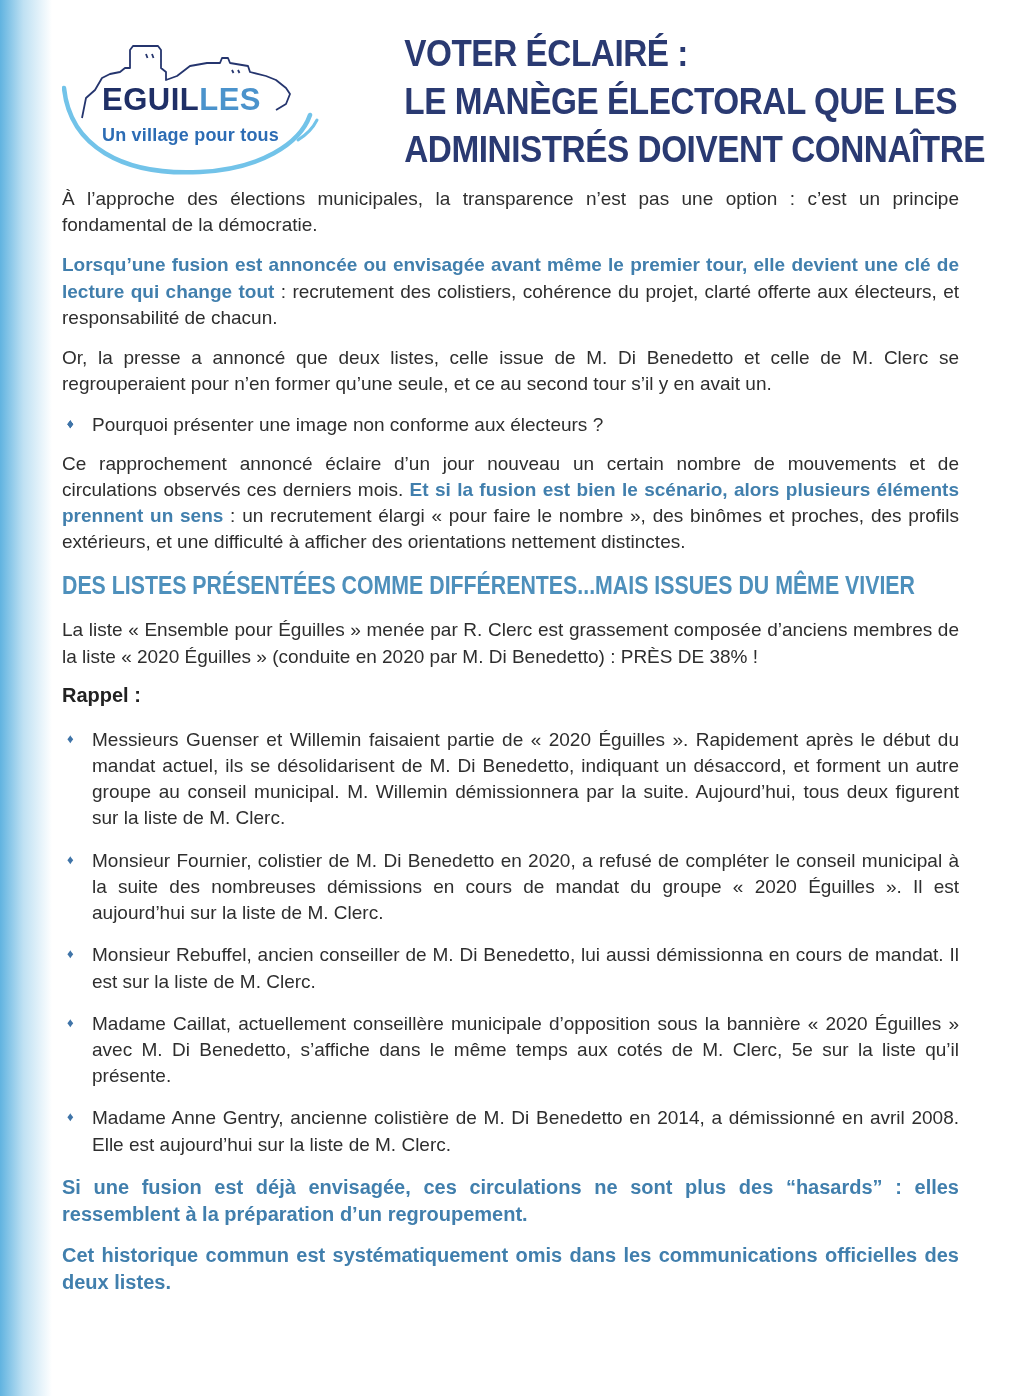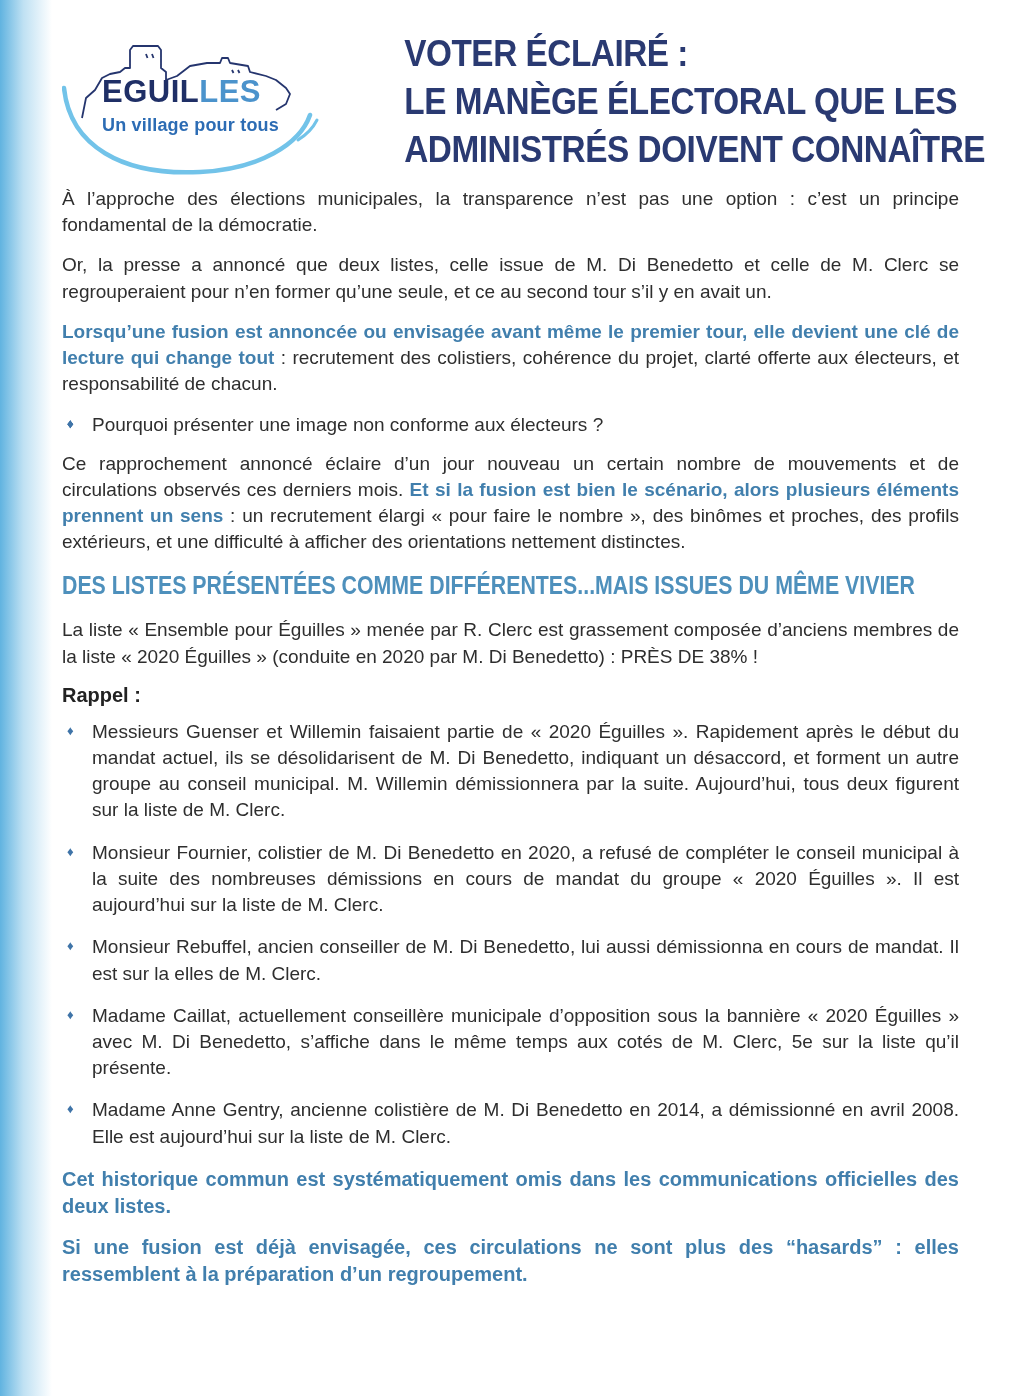--- a/index.html
+++ b/index.html
@@ -29,28 +29,28 @@
     background:linear-gradient(to right, rgba(88,175,222,.95) 0%, rgba(139,200,233,.55) 45%, rgba(255,255,255,0) 100%);
     pointer-events:none;
   }
   .content{position:relative;padding:28px 62px 0 62px;}
 
   
   .header{display:flex;align-items:flex-start;gap:30px;height:150px;margin-bottom:8px;}
   .logo{position:relative;width:280px;height:150px;flex:none;}
   .logo svg{position:absolute;inset:0;width:100%;height:100%;}
   .logo-name{
-    position:absolute;left:40px;top:48px;
+    position:absolute;left:40px;top:56px;
     font-size:31px;font-weight:bold;letter-spacing:.5px;line-height:1;
     white-space:nowrap;
   }
   .logo-name .dark{color:var(--logo-navy);}
   .logo-name .light{color:var(--logo-light);}
   .logo-tagline{
-    position:absolute;left:40px;top:87px;
+    position:absolute;left:40px;top:97px;
     font-size:18px;font-weight:bold;color:var(--logo-blue);
     white-space:nowrap;letter-spacing:.2px;
   }
   .title{flex:1;text-align:left;padding-top:2px;}
   .title-line{
     font-size:37px;font-weight:bold;color:var(--navy);
     line-height:48px;letter-spacing:-.5px;
     transform:scaleX(.9);transform-origin:50% 50%;
     white-space:nowrap;
   }
@@ -68,21 +68,21 @@
     font-size:13px;color:#3f74a8;line-height:inherit;
   }
 
   .section-heading{
     margin:16px 0 16px;
     font-size:26px;font-weight:bold;color:var(--steel-heading);
     letter-spacing:0;line-height:1.15;
     transform:scaleX(.82);transform-origin:0 50%;
     white-space:nowrap;
   }
-  .rappel{font-size:20px;font-weight:bold;color:#222;margin-bottom:12px;text-align:left;}
+  .rappel{font-size:20px;font-weight:bold;color:#222;margin-bottom:20px;text-align:left;}
   .conclusion{font-size:20px;font-weight:bold;color:var(--steel);line-height:1.35;margin-bottom:14px;text-align:justify;hyphens:auto;}
 </style>
 </head>
 <body>
 
 <div class="page">
   <div class="edge-gradient"></div>
 
   <div class="content">
 
@@ -109,45 +109,45 @@
         <div class="title-line">VOTER ÉCLAIRÉ :</div>
         <div class="title-line">LE MANÈGE ÉLECTORAL QUE LES</div>
         <div class="title-line">ADMINISTRÉS DOIVENT CONNAÎTRE</div>
       </h1>
     </header>
 
     <main>
 
       <p class="para">À l’approche des élections municipales, la transparence n’est pas une option : c’est un principe fondamental de la démocratie.</p>
 
+      <p class="para"><span class="blue-bold">Lorsqu’une fusion est annoncée ou envisagée avant même le premier tour, elle devient une clé de lecture qui change tout</span><span> : recrutement des colistiers, cohérence du projet, clarté offerte aux électeurs, et responsabilité de chacun.</span></p>
+
       <p class="para">Or, la presse a annoncé que deux listes, celle issue de M. Di Benedetto et celle de M. Clerc se regrouperaient pour n’en former qu’une seule, et ce au second tour s’il y en avait un.</p>
-
-      <p class="para"><span class="blue-bold">Lorsqu’une fusion est annoncée ou envisagée avant même le premier tour, elle devient une clé de lecture qui change tout</span><span> : recrutement des colistiers, cohérence du projet, clarté offerte aux électeurs, et responsabilité de chacun.</span></p>
 
       <ul class="q-list">
         <li><span class="diamond">♦</span></li>
         <li><span class="diamond">♦</span></li>
         <li><span class="diamond">♦</span><span>Pourquoi présenter une image non conforme aux électeurs ?</span></li>
       </ul>
 
       <p class="para"><span>Ce rapprochement annoncé éclaire d’un jour nouveau un certain nombre de mouvements et de circulations observés ces derniers mois. </span><span class="blue-bold">Et si la fusion est bien le scénario, alors plusieurs éléments prennent un sens</span><span> : un recrutement élargi « pour faire le nombre », des binômes et proches, des profils extérieurs, et une difficulté à afficher des orientations nettement distinctes.</span></p>
 
       <h2 class="section-heading">DES LISTES PRÉSENTÉES COMME DIFFÉRENTES...MAIS ISSUES DU MÊME VIVIER</h2>
 
       <p class="para">La liste « Ensemble pour Éguilles » menée par R. Clerc est grassement composée d’anciens membres de la liste « 2020 Éguilles » (conduite en 2020 par M. Di Benedetto) : PRÈS DE 38% !</p>
 
       <p class="rappel">Rappel :</p>
 
       <ul class="b-list">
         <li><span class="diamond">♦</span><span>Messieurs Guenser et Willemin faisaient partie de « 2020 Éguilles ». Rapidement après le début du mandat actuel, ils se désolidarisent de M. Di Benedetto, indiquant un désaccord, et forment un autre groupe au conseil municipal. M. Willemin démissionnera par la suite. Aujourd’hui, tous deux figurent sur la liste de M. Clerc.</span></li>
         <li><span class="diamond">♦</span><span>Monsieur Fournier, colistier de M. Di Benedetto en 2020, a refusé de compléter le conseil municipal à la suite des nombreuses démissions en cours de mandat du groupe « 2020 Éguilles ». Il est aujourd’hui sur la liste de M. Clerc.</span></li>
-        <li><span class="diamond">♦</span><span>Monsieur Rebuffel, ancien conseiller de M. Di Benedetto, lui aussi démissionna en cours de mandat. Il est sur la elles de M. Clerc.</span></li>
+        <li><span class="diamond">♦</span><span>Monsieur Rebuffel, ancien conseiller de M. Di Benedetto, lui aussi démissionna en cours de mandat. Il est sur la liste de M. Clerc.</span></li>
         <li><span class="diamond">♦</span><span>Madame Caillat, actuellement conseillère municipale d’opposition sous la bannière « 2020 Éguilles » avec M. Di Benedetto, s’affiche dans le même temps aux cotés de M. Clerc, 5e sur la liste qu’il présente.</span></li>
         <li><span class="diamond">♦</span><span>Madame Anne Gentry, ancienne colistière de M. Di Benedetto en 2014, a démissionné en avril 2008. Elle est aujourd’hui sur la liste de M. Clerc.</span></li>
       </ul>
 
+      <p class="conclusion">Si une fusion est déjà envisagée, ces circulations ne sont plus des “hasards” : elles ressemblent à la préparation d’un regroupement.</p>
+
       <p class="conclusion">Cet historique commun est systématiquement omis dans les communications officielles des deux listes.</p>
-
-      <p class="conclusion">Si une fusion est déjà envisagée, ces circulations ne sont plus des “hasards” : elles ressemblent à la préparation d’un regroupement.</p>
 
     </main>
   </div>
 </div>
 
 </body></html>

